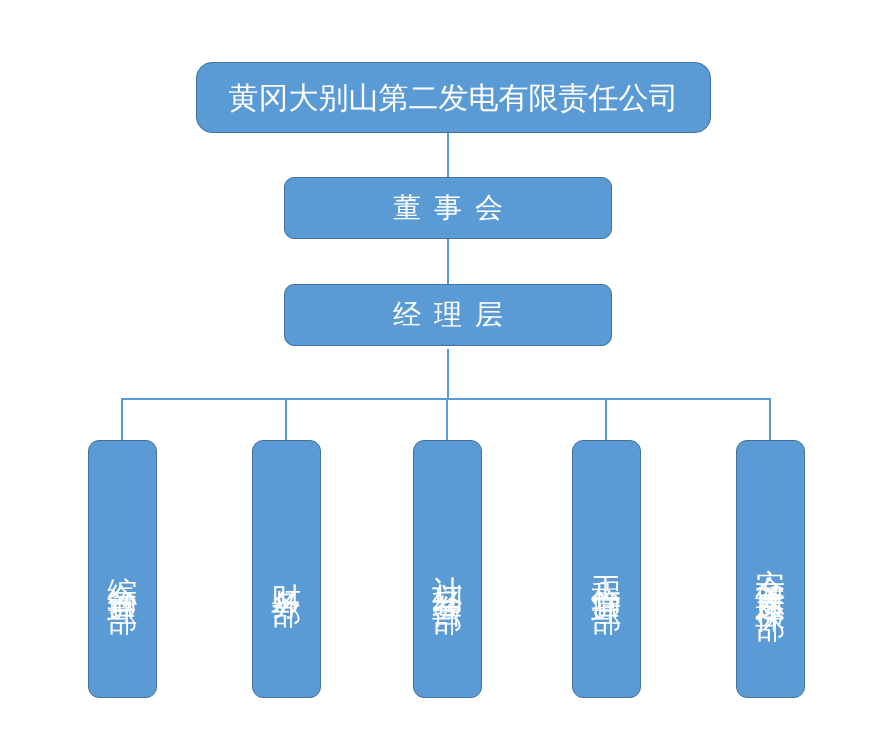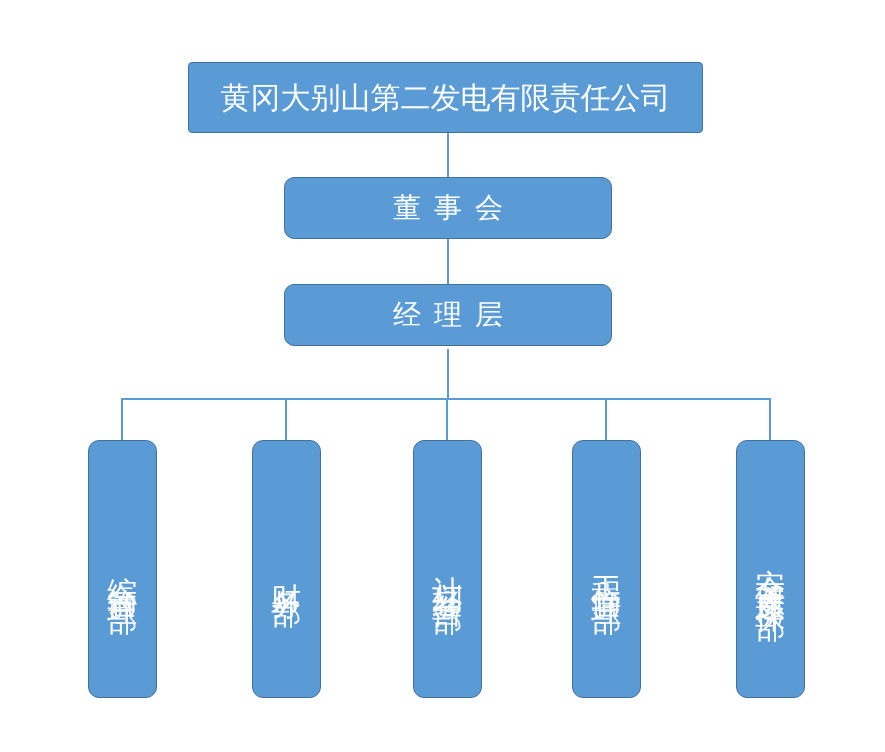--- a/index.html
+++ b/index.html
@@ -29,25 +29,25 @@
     display: flex;
     align-items: center;
     justify-content: center;
     text-align: center;
     line-height: 1.1;
     z-index: 2;
   }
 
   
   .node-root {
-    left: 188px;
+    left: 196px;
     top: 62px;
     width: 515px;
     height: 71px;
-    border-radius: 4px;
+    border-radius: 16px;
     font-size: 30px;
   }
 
   
   .node-tier {
     left: 284px;
     width: 328px;
     height: 62px;
     font-size: 28px;
     letter-spacing: 13px;

